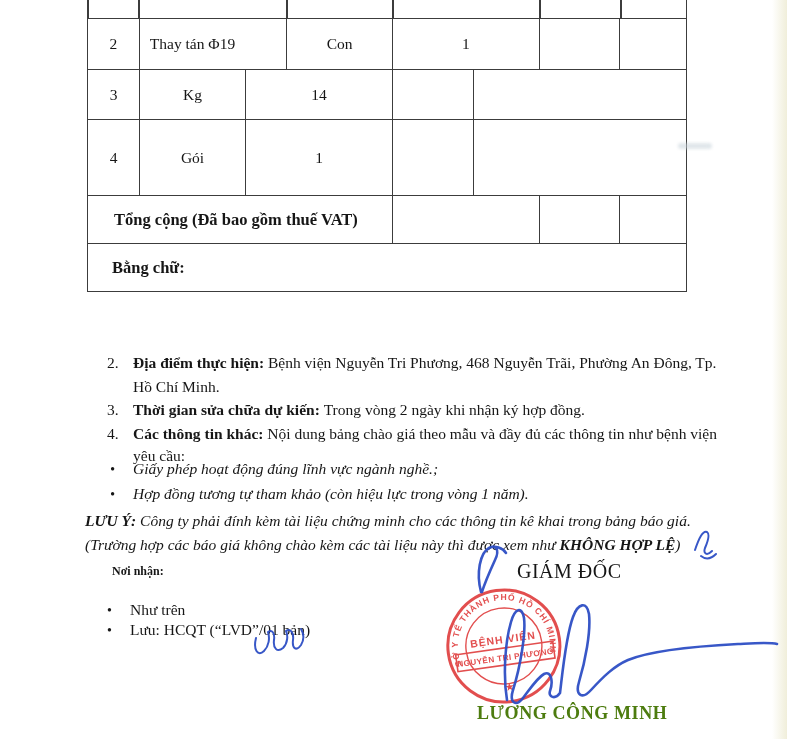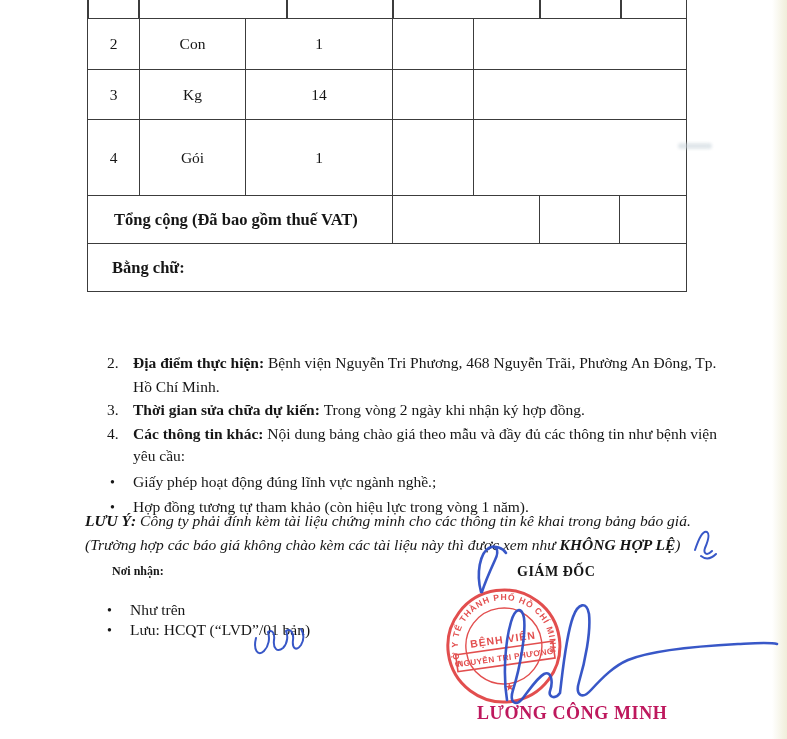--- a/index.html
+++ b/index.html
@@ -20,29 +20,29 @@
   .c-e1{width:81px;}
   .c-e2{width:67px;}
   .c-total{width:305px;justify-content:flex-start;padding-left:26px;font-weight:bold;font-size:16.5px;}
   .c-words{width:600px;justify-content:flex-start;padding-left:24px;font-weight:bold;font-size:16.5px;}
   .stub{position:absolute;top:0;width:1.5px;height:18px;background:#3c3c3c;}
 
   
   .line{position:absolute;white-space:nowrap;font-size:15.5px;line-height:19px;}
   .num{display:inline-block;width:26px;}
   .b{font-weight:bold;}
-  .it{margin-top:13px;}
+  .it{font-style:italic;}
   .bullet-glyph{display:inline-block;width:23px;font-size:14px;}
   .luu{font-style:italic;}
   .luu .b{font-weight:bold;font-style:italic;}
 
   
   .noinhan{font-weight:bold;font-size:12px;}
-  .giamdoc{font-weight:bold;font-size:14px;letter-spacing:.5px;}
-  .signer{font-weight:bold;font-size:18px;color:#be185d;letter-spacing:.6px;white-space:nowrap;}
+  .giamdoc{font-weight:normal;font-size:20px;letter-spacing:.5px;}
+  .signer{font-weight:bold;font-size:18px;color:#4d7c0f;letter-spacing:.6px;white-space:nowrap;}
 
   .smudge{position:absolute;left:678px;top:143px;width:34px;height:6px;border-radius:3px;
           background:#c7d3da;opacity:.55;filter:blur(1.4px);}
   .scan-strip{position:absolute;right:0;top:0;width:15px;height:739px;
           background:linear-gradient(to right, rgba(236,233,206,0), rgba(232,229,198,.65));}
 
   svg{position:absolute;overflow:visible;}
   .stamp-svg{left:443px;top:585px;z-index:2;transform:rotate(-8deg);opacity:.92;}
   .sig-svg{left:0;top:0;z-index:3;pointer-events:none;}
 </style>
@@ -55,20 +55,21 @@
   <div class="stub" style="left:138px"></div>
   <div class="stub" style="left:286px"></div>
   <div class="stub" style="left:392px"></div>
   <div class="stub" style="left:539px"></div>
   <div class="stub" style="left:620px"></div>
   <div class="stub" style="left:685.5px"></div>
 
   <div class="tbl">
     <div class="trow" style="height:50px">
       <div class="tcell c-stt">2</div>
+      <div class="tcell c-desc">Thay tán Φ19</div>
       <div class="tcell c-unit">Con</div>
       <div class="tcell c-qty">1</div>
       <div class="tcell c-e1"></div>
       <div class="tcell c-e2"></div>
     </div>
     <div class="trow" style="height:50px">
       <div class="tcell c-stt">3</div>
       <div class="tcell c-unit">Kg</div>
       <div class="tcell c-qty">14</div>
       <div class="tcell c-e1"></div>

